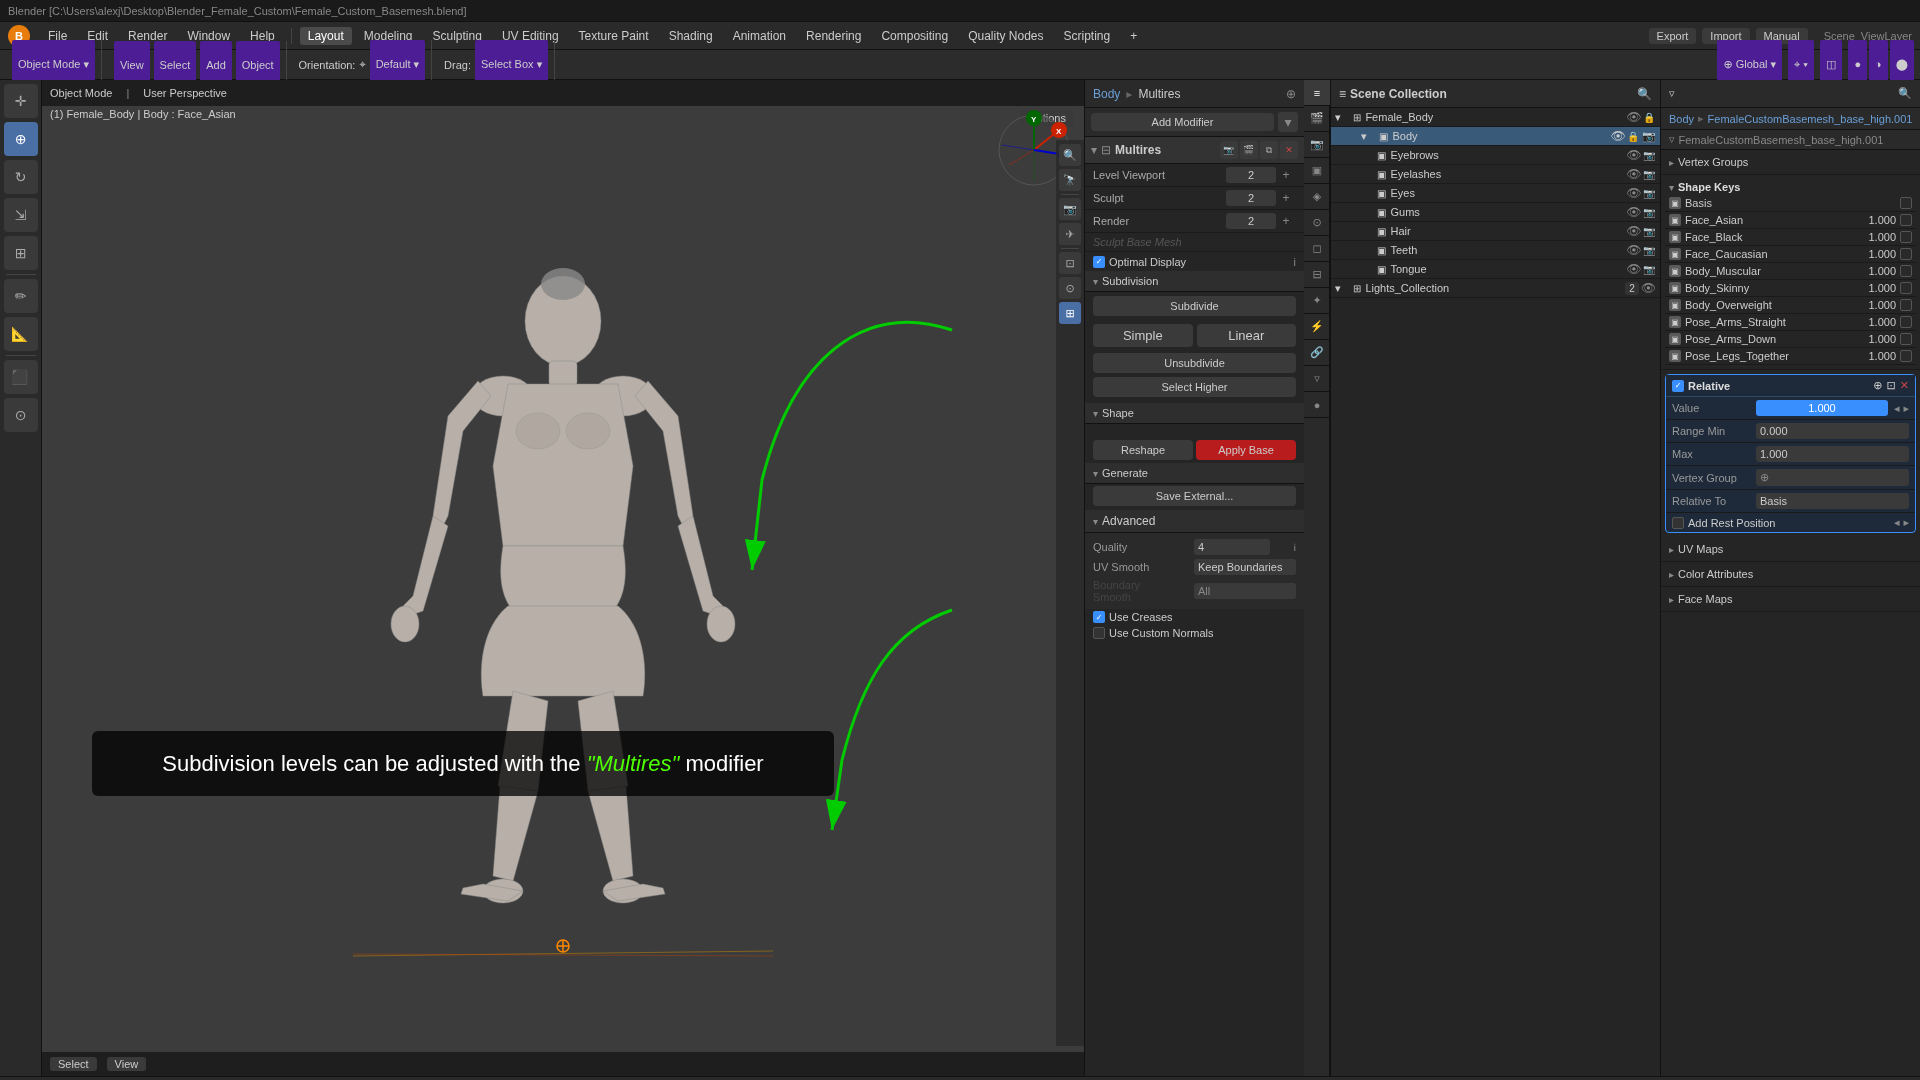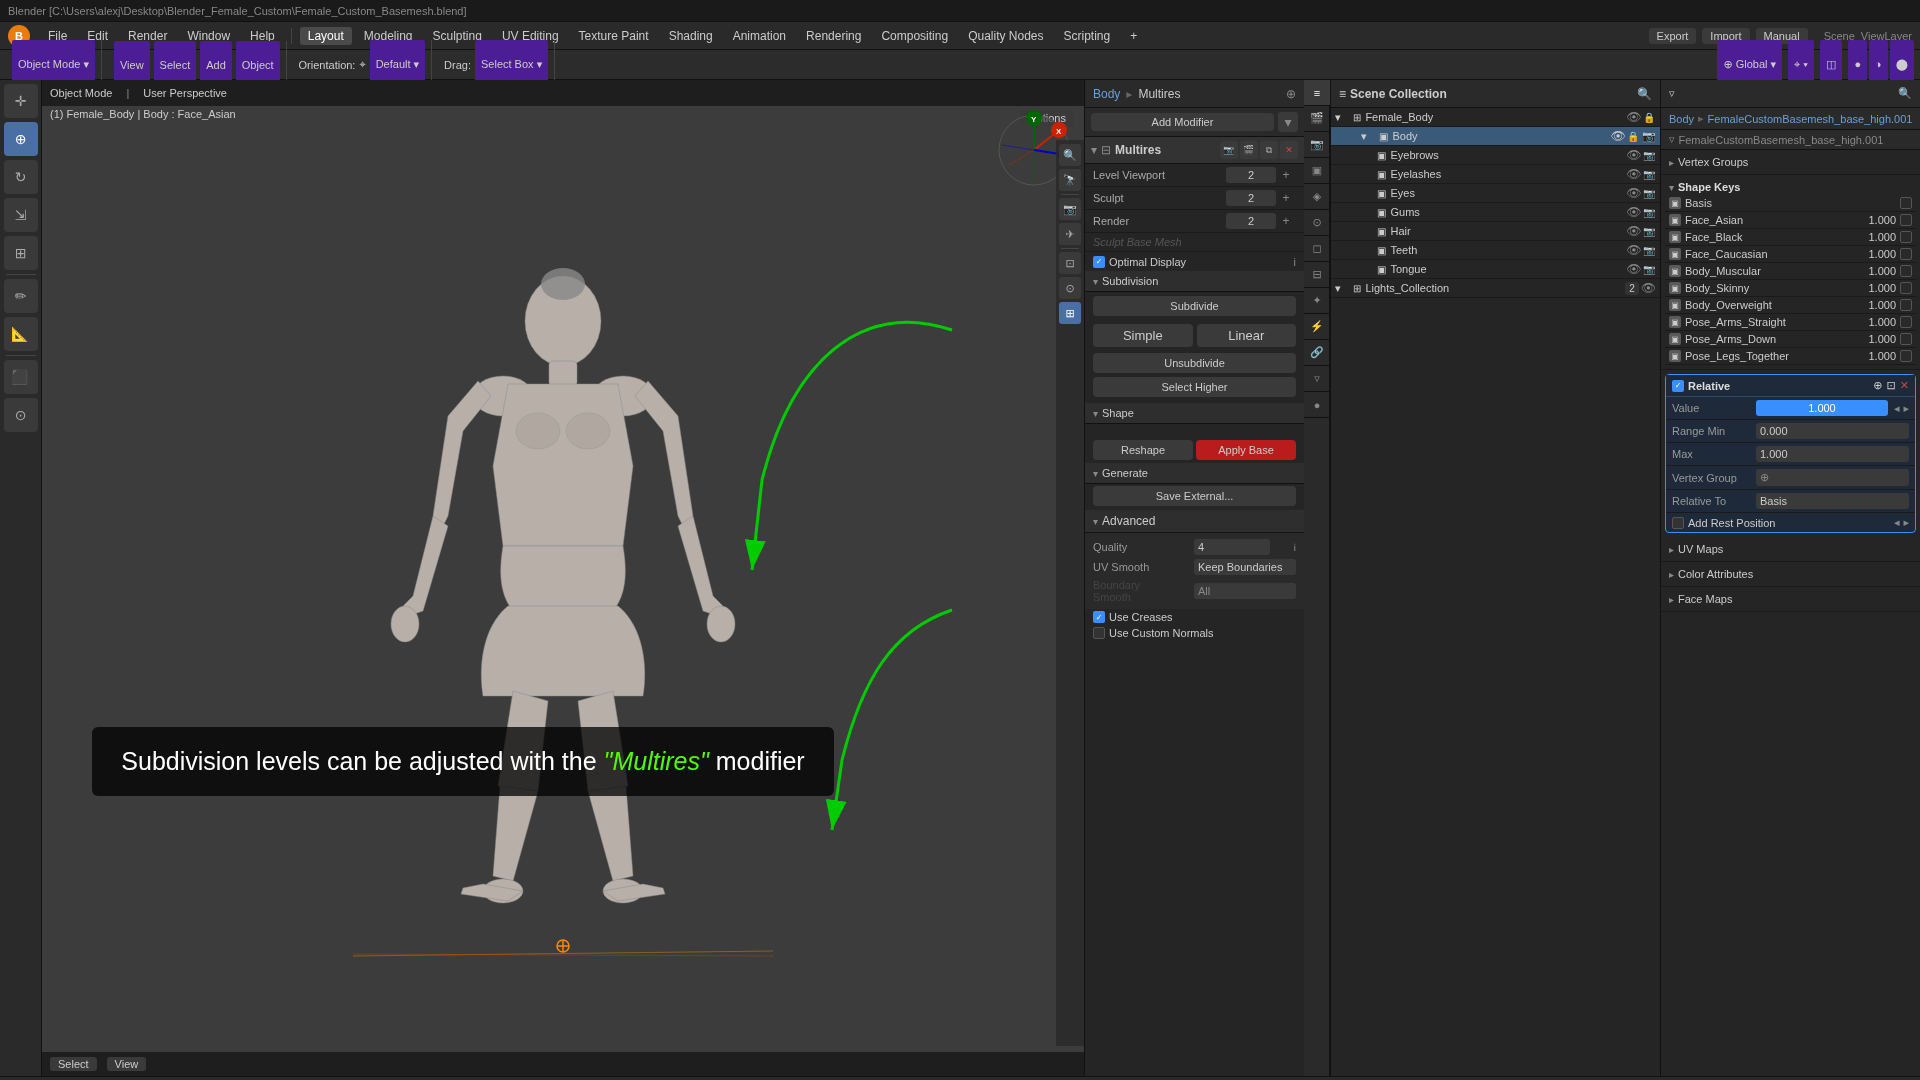--- a/index.html
+++ b/index.html
@@ -164,21 +164,21 @@
       align-items: center;
       justify-content: center;
     }
     
     .caption-box {
       position: absolute;
       background: rgba(0,0,0,0.75);
       color: #fff;
       padding: 16px 24px;
       border-radius: 6px;
-      font-size: 25px;
+      font-size: 22px;
       font-weight: 500;
       text-align: center;
       line-height: 1.5;
     }
     .caption-box span.green {
       color: #4dff00;
       font-style: italic;
     }
     #caption1 {
       bottom: 280px;

